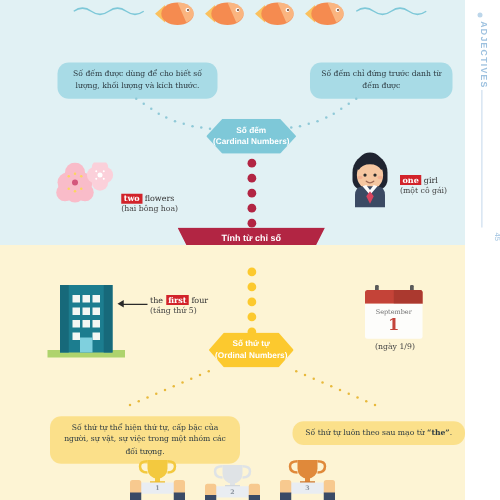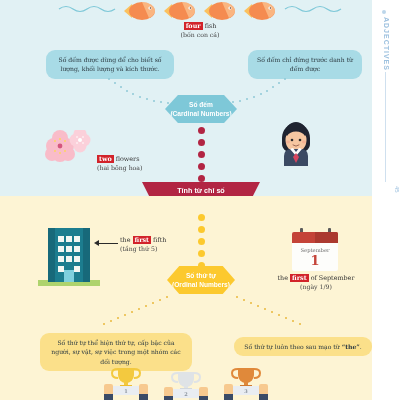--- a/index.html
+++ b/index.html
@@ -166,24 +166,20 @@
       <svg width="38" height="22" viewBox="0 0 38 22">
         <path d="M4 11 L12 4 L12 18 Z" fill="#fbc15e"></path>
         <ellipse cx="22" cy="11" rx="13" ry="9" fill="#f58b50"></ellipse>
         <path d="M22 2 a13 9 0 0 1 13 9 a13 9 0 0 1 -6 7 Z" fill="#fdd9a8" opacity="0.55"></path>
         <circle cx="30" cy="8" r="1.6" fill="#ffffff"></circle>
         <circle cx="30.4" cy="8" r="0.8" fill="#5b3a28"></circle>
       </svg>
     </div>
   </div>
 
-  <div class="cap" style="left:150px;top:22px;width:100px;">
-    <div class="en"><span class="hl">four</span><span> fish</span></div>
-    <div class="vi">(bốn con cá)</div>
-  </div>
 
   <div class="bubble blue" style="left:46px;top:50px;width:112px;">Số đếm được dùng để cho biết số lượng, khối lượng và kích thước.</div>
   <div class="bubble blue" style="left:248px;top:50px;width:98px;">Số đếm chỉ đứng trước danh từ đếm được</div>
 
   <div class="dots">
     <i style="left:108px;top:78px;background:#8fc9d7;"></i>
     <i style="left:114px;top:82px;background:#8fc9d7;"></i>
     <i style="left:120px;top:86px;background:#8fc9d7;"></i>
     <i style="left:126px;top:90px;background:#8fc9d7;"></i>
     <i style="left:132px;top:93px;background:#8fc9d7;"></i>
@@ -268,20 +264,24 @@
       <circle cx="16" cy="20" r="1.3" fill="#2c2c2c"></circle>
       <circle cx="24" cy="20" r="1.3" fill="#2c2c2c"></circle>
       <path d="M17 25 q3 2.5 6 0" stroke="#9e6a55" stroke-width="1" fill="none" stroke-linecap="round"></path>
       <ellipse cx="12" cy="22" rx="2" ry="1.4" fill="#f3a38a" opacity="0.6"></ellipse>
       <ellipse cx="28" cy="22" rx="2" ry="1.4" fill="#f3a38a" opacity="0.6"></ellipse>
       <path d="M8 46 L8 36 q0-6 6-7 l12 0 q6 1 6 7 l0 10 z" fill="#3b4a63"></path>
       <path d="M14 29 l6 7 l6 -7 l-3 -1 l-3 4 l-3 -4 z" fill="#fdfdfd"></path>
       <path d="M20 33 l3 4 l-3 6 l-3 -6 z" fill="#d8455f"></path>
     </svg>
   </div>
+  <div class="cap" style="left:320px;top:140px;width:56px;text-align:left;">
+    <div class="en"><span class="hl">one</span><span> girl</span></div>
+    <div class="vi">(một cô gái)</div>
+  </div>
 
   <div class="banner" style="left:142px;top:182px;width:118px;height:28px;">
     <div class="l1">Tính từ chỉ số</div>
     <div class="l2">(Numeral Adjectives)</div>
   </div>
 
   <div class="panel-bottom"></div>
 
   <div>
     <div class="bead" style="left:198px;top:214px;background:#fcc92e;"></div>
@@ -306,35 +306,34 @@
     <div class="bld-win" style="left:66px;top:256px;width:6px;height:6px;"></div>
     <div class="bld-win" style="left:74px;top:256px;width:6px;height:6px;"></div>
     <div class="bld-win" style="left:58px;top:266px;width:6px;height:6px;"></div>
     <div class="bld-win" style="left:74px;top:266px;width:6px;height:6px;"></div>
     <div class="bld-door" style="left:64px;top:270px;width:10px;height:12px;"></div>
   </div>
 
   <div class="arrow-line" style="left:96px;top:243px;width:22px;"></div>
   <div class="arrow-head" style="left:94px;top:240px;"></div>
   <div class="cap" style="left:120px;top:236px;width:70px;text-align:left;">
-    <div class="en"><span>the </span><span class="hl">first</span><span> fifth</span></div>
+    <div class="en"><span>the </span><span class="hl">first</span><span> four</span></div>
     <div class="vi">(tầng thứ 5)</div>
   </div>
 
   <div>
     <div class="cal-ring" style="left:300px;top:228px;"></div>
     <div class="cal-ring" style="left:328px;top:228px;"></div>
     <div class="cal-top" style="left:292px;top:232px;width:46px;height:11px;"></div>
     <div class="cal-top-d" style="left:315px;top:232px;width:23px;height:11px;"></div>
     <div class="cal-body" style="left:292px;top:243px;width:46px;height:28px;"></div>
     <div class="cal-month" style="left:292px;top:247px;width:46px;">September</div>
     <div class="cal-day" style="left:292px;top:254px;width:46px;">1</div>
   </div>
   <div class="cap" style="left:268px;top:274px;width:96px;">
-    <div class="en"><span>the </span><span class="hl">first</span><span> of September</span></div>
     <div class="vi">(ngày 1/9)</div>
   </div>
 
   <div class="hex amber" style="left:167px;top:266px;width:68px;height:28px;">
     <div class="l1">Số thứ tự</div>
     <div class="l2">(Ordinal Numbers)</div>
   </div>
 
   <div class="dots">
     <i style="left:166px;top:296px;background:#e8b93c;"></i>

